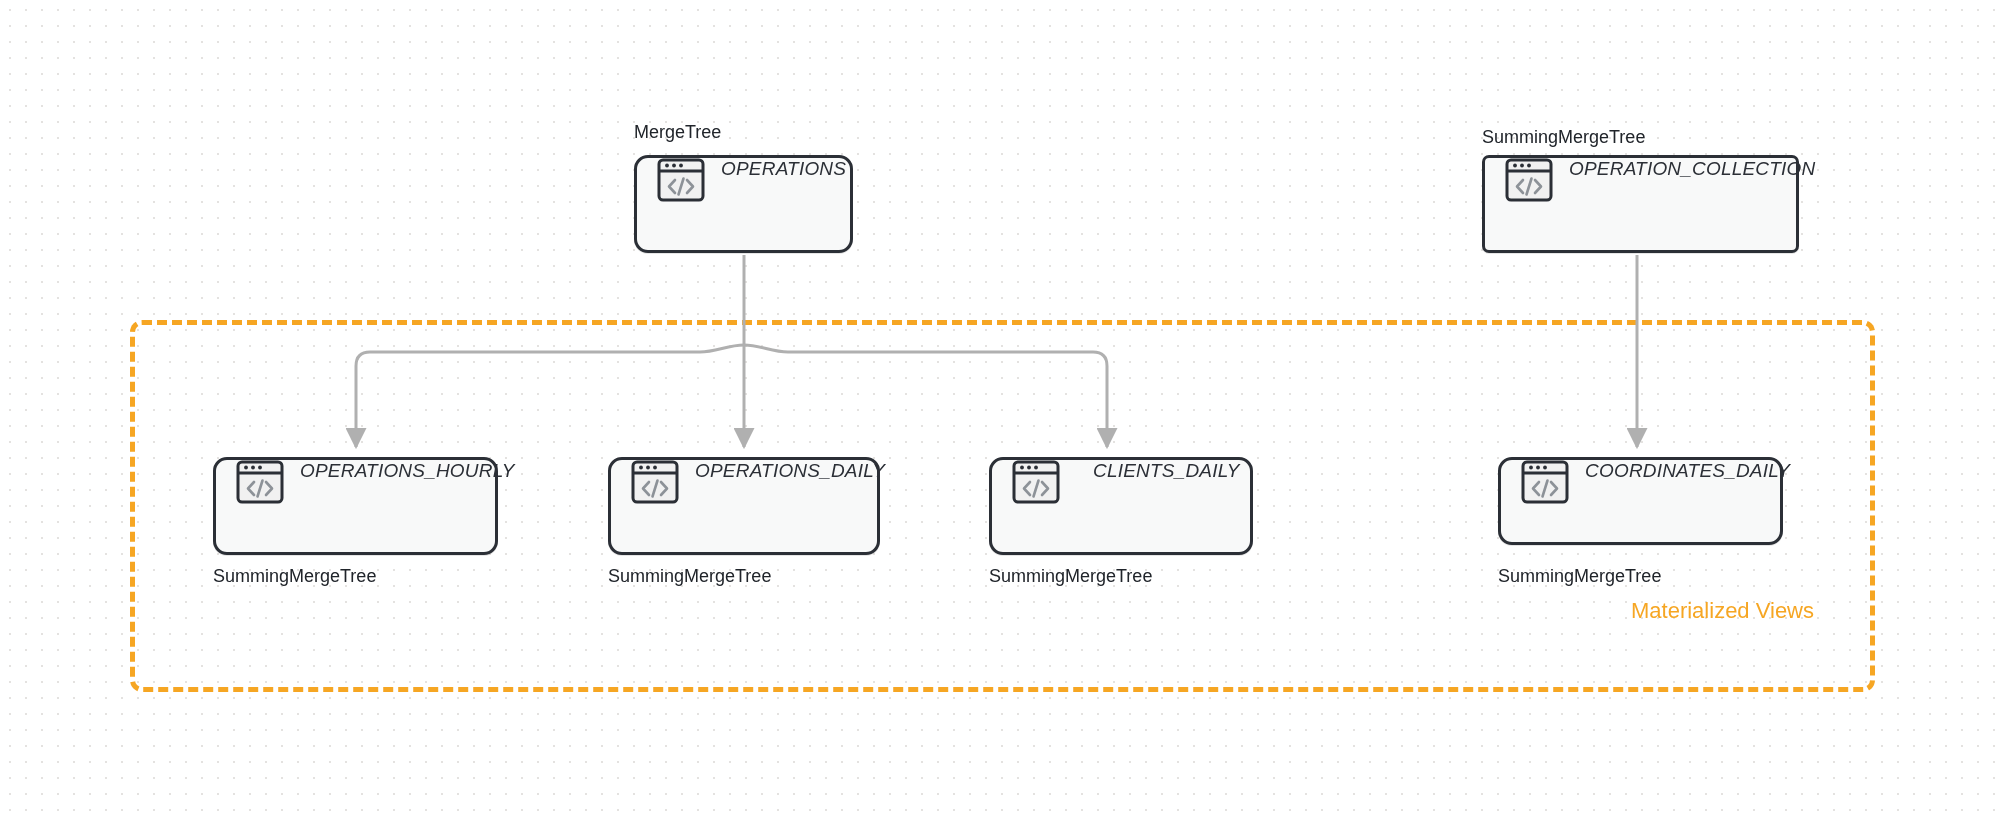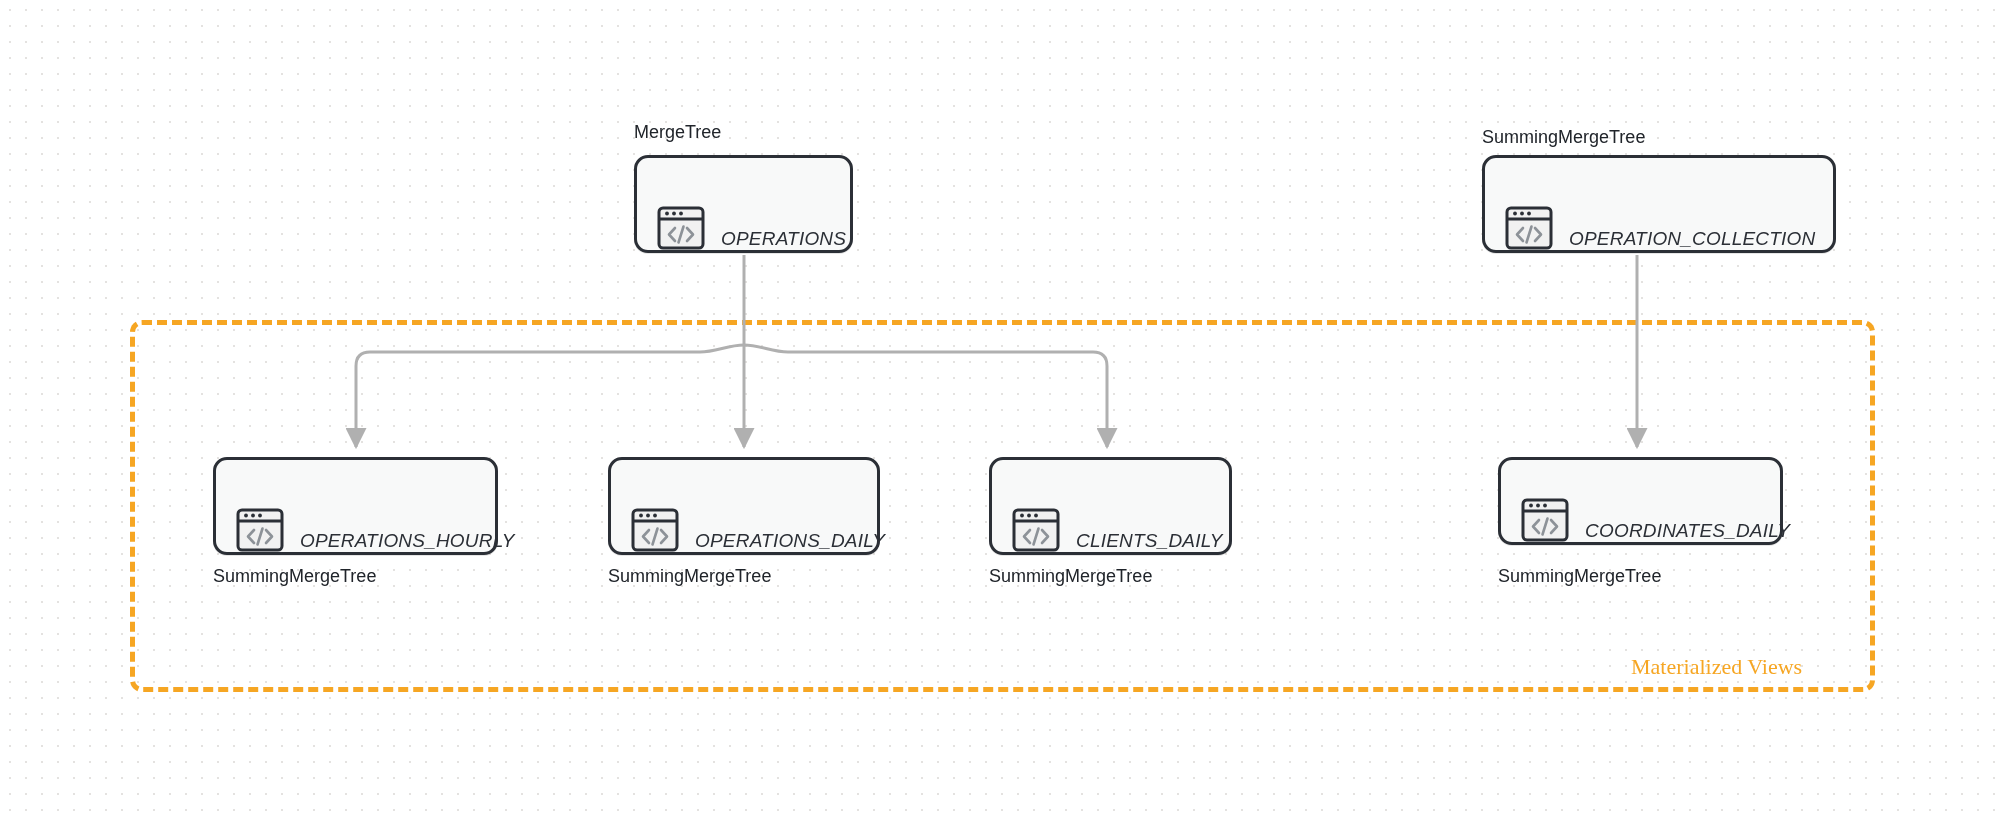--- a/index.html
+++ b/index.html
@@ -46,21 +46,21 @@
   }
 
   
   .node {
     position: absolute;
     box-sizing: border-box;
     background: #f8f9f9;
     border: 3px solid #2b2f36;
     border-radius: 14px;
     display: flex;
-    align-items: flex-end;
+    align-items: flex-start;
     padding-left: 20px;
     box-shadow: 0 1px 0 rgba(0,0,0,0.10);
   }
   .node-icon {
     flex: 0 0 auto;
     width: 48px;
     height: 44px;
     margin-right: 16px;
   }
   .node-label {
@@ -81,21 +81,21 @@
     text-align: left;
   }
 </style>
 </head>
 <body>
 
 <div id="canvas">
 
   <div class="group-box" style="left:130px; top:320px; width:1745px; height:372px;"></div>
 
-  <div class="group-label" style="left:1631px; top:654px;font-family:Liberation Serif, serif;">Materialized Views</div>
+  <div class="group-label" style="left:1631px; top:598px;">Materialized Views</div>
 
   <svg id="edges" viewBox="0 0 2000 818" xmlns="http://www.w3.org/2000/svg">
     <defs>
       <marker id="arrowhead" viewBox="0 0 10 10" refX="9" refY="5" markerWidth="7" markerHeight="7" orient="auto-start-reverse">
         <path d="M 0 0 L 10 5 L 0 10 z" fill="#b0b0b0"></path>
       </marker>
     </defs>
 
     <path d="M 744 255 L 744 345" fill="none" stroke="#b0b0b0" stroke-width="3"></path>
 
@@ -133,21 +133,21 @@
         <circle cx="17" cy="7.5" r="1.9" fill="#2b2f36"></circle>
         <circle cx="24" cy="7.5" r="1.9" fill="#2b2f36"></circle>
         <path d="M 18 22 L 12 28.5 L 18 35" stroke="#8d9298" stroke-width="2.6" fill="none" stroke-linecap="round" stroke-linejoin="round"></path>
         <path d="M 30 22 L 36 28.5 L 30 35" stroke="#8d9298" stroke-width="2.6" fill="none" stroke-linecap="round" stroke-linejoin="round"></path>
         <path d="M 26.5 20.5 L 21.5 36.5" stroke="#8d9298" stroke-width="2.6" fill="none" stroke-linecap="round"></path>
       </svg>
     </span>
     <span class="node-label">OPERATIONS</span>
   </div>
 
-  <div class="node" style="left:1482px; top:155px; width:354px; height:98px;">
+  <div class="node" style="left:1482px; top:155px; width:317px; height:98px;border-radius:7px;">
     <span class="node-icon">
       <svg viewBox="0 0 48 44" width="48" height="44" xmlns="http://www.w3.org/2000/svg">
         <rect x="2" y="2" width="44" height="40" rx="4" ry="4" fill="#f1f1f1" stroke="#2b2f36" stroke-width="3"></rect>
         <path d="M 2 13 L 46 13" stroke="#2b2f36" stroke-width="3" fill="none"></path>
         <circle cx="10" cy="7.5" r="1.9" fill="#2b2f36"></circle>
         <circle cx="17" cy="7.5" r="1.9" fill="#2b2f36"></circle>
         <circle cx="24" cy="7.5" r="1.9" fill="#2b2f36"></circle>
         <path d="M 18 22 L 12 28.5 L 18 35" stroke="#8d9298" stroke-width="2.6" fill="none" stroke-linecap="round" stroke-linejoin="round"></path>
         <path d="M 30 22 L 36 28.5 L 30 35" stroke="#8d9298" stroke-width="2.6" fill="none" stroke-linecap="round" stroke-linejoin="round"></path>
         <path d="M 26.5 20.5 L 21.5 36.5" stroke="#8d9298" stroke-width="2.6" fill="none" stroke-linecap="round"></path>
@@ -181,21 +181,21 @@
         <circle cx="17" cy="7.5" r="1.9" fill="#2b2f36"></circle>
         <circle cx="24" cy="7.5" r="1.9" fill="#2b2f36"></circle>
         <path d="M 18 22 L 12 28.5 L 18 35" stroke="#8d9298" stroke-width="2.6" fill="none" stroke-linecap="round" stroke-linejoin="round"></path>
         <path d="M 30 22 L 36 28.5 L 30 35" stroke="#8d9298" stroke-width="2.6" fill="none" stroke-linecap="round" stroke-linejoin="round"></path>
         <path d="M 26.5 20.5 L 21.5 36.5" stroke="#8d9298" stroke-width="2.6" fill="none" stroke-linecap="round"></path>
       </svg>
     </span>
     <span class="node-label">OPERATIONS_HOURLY</span>
   </div>
 
-  <div class="node" style="left:989px; top:457px; width:243px; height:98px;">
+  <div class="node" style="left:989px; top:457px; width:264px; height:98px;gap:17px;">
     <span class="node-icon">
       <svg viewBox="0 0 48 44" width="48" height="44" xmlns="http://www.w3.org/2000/svg">
         <rect x="2" y="2" width="44" height="40" rx="4" ry="4" fill="#f1f1f1" stroke="#2b2f36" stroke-width="3"></rect>
         <path d="M 2 13 L 46 13" stroke="#2b2f36" stroke-width="3" fill="none"></path>
         <circle cx="10" cy="7.5" r="1.9" fill="#2b2f36"></circle>
         <circle cx="17" cy="7.5" r="1.9" fill="#2b2f36"></circle>
         <circle cx="24" cy="7.5" r="1.9" fill="#2b2f36"></circle>
         <path d="M 18 22 L 12 28.5 L 18 35" stroke="#8d9298" stroke-width="2.6" fill="none" stroke-linecap="round" stroke-linejoin="round"></path>
         <path d="M 30 22 L 36 28.5 L 30 35" stroke="#8d9298" stroke-width="2.6" fill="none" stroke-linecap="round" stroke-linejoin="round"></path>
         <path d="M 26.5 20.5 L 21.5 36.5" stroke="#8d9298" stroke-width="2.6" fill="none" stroke-linecap="round"></path>

